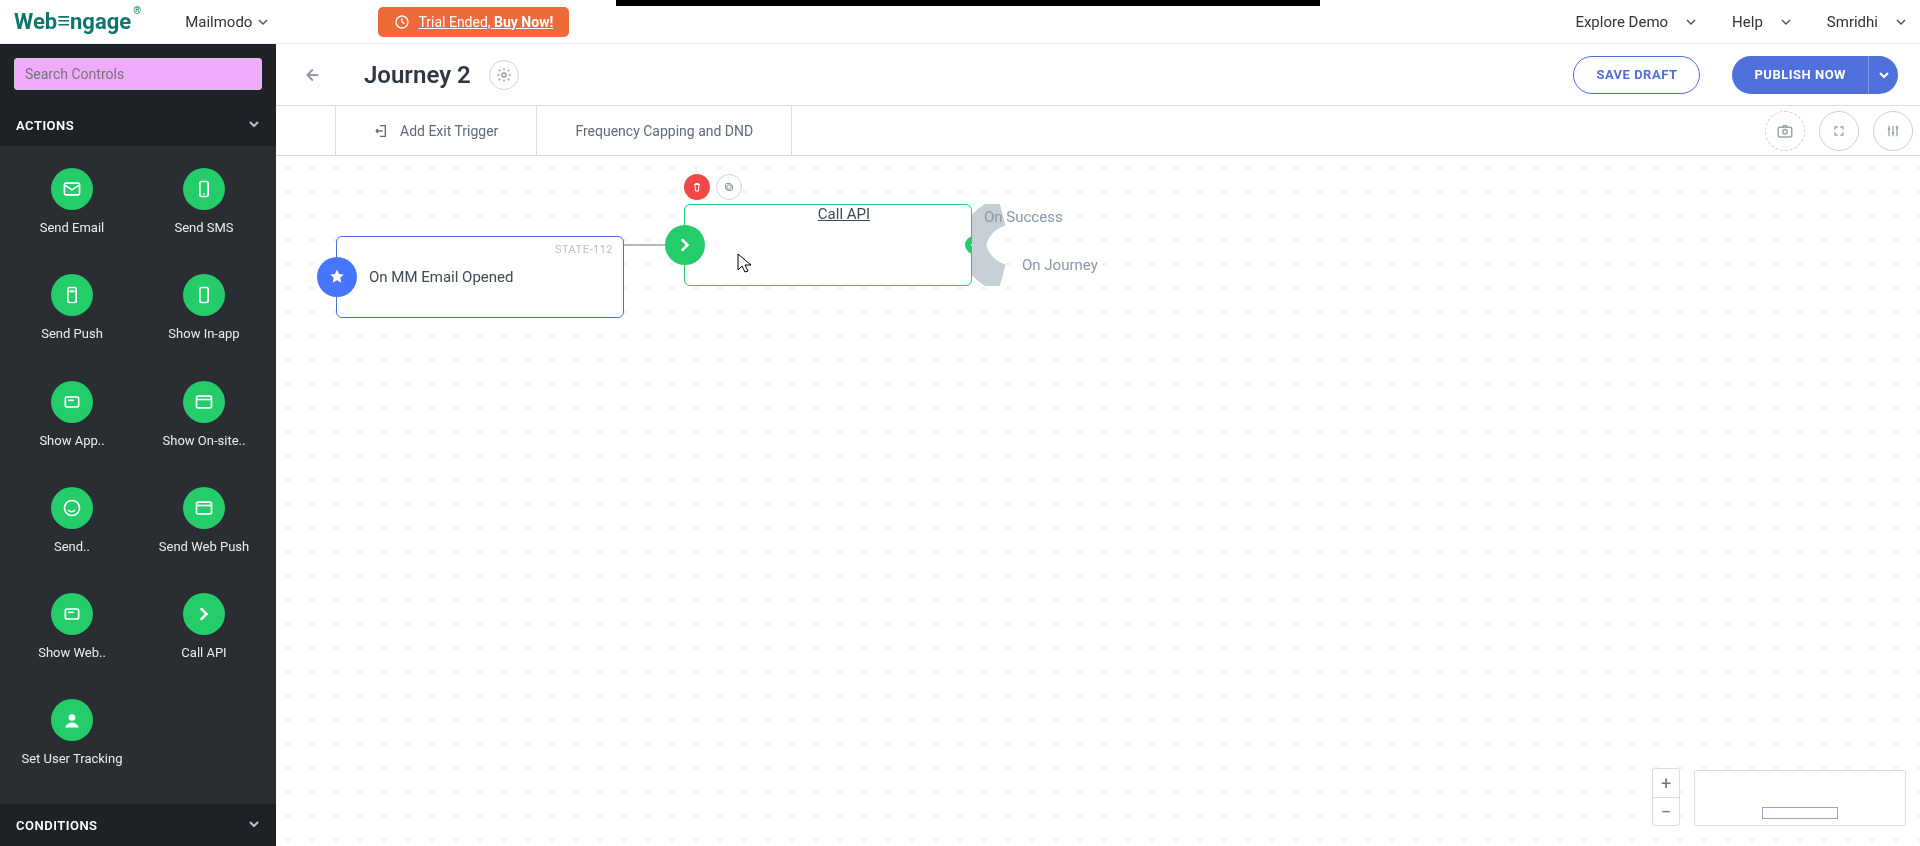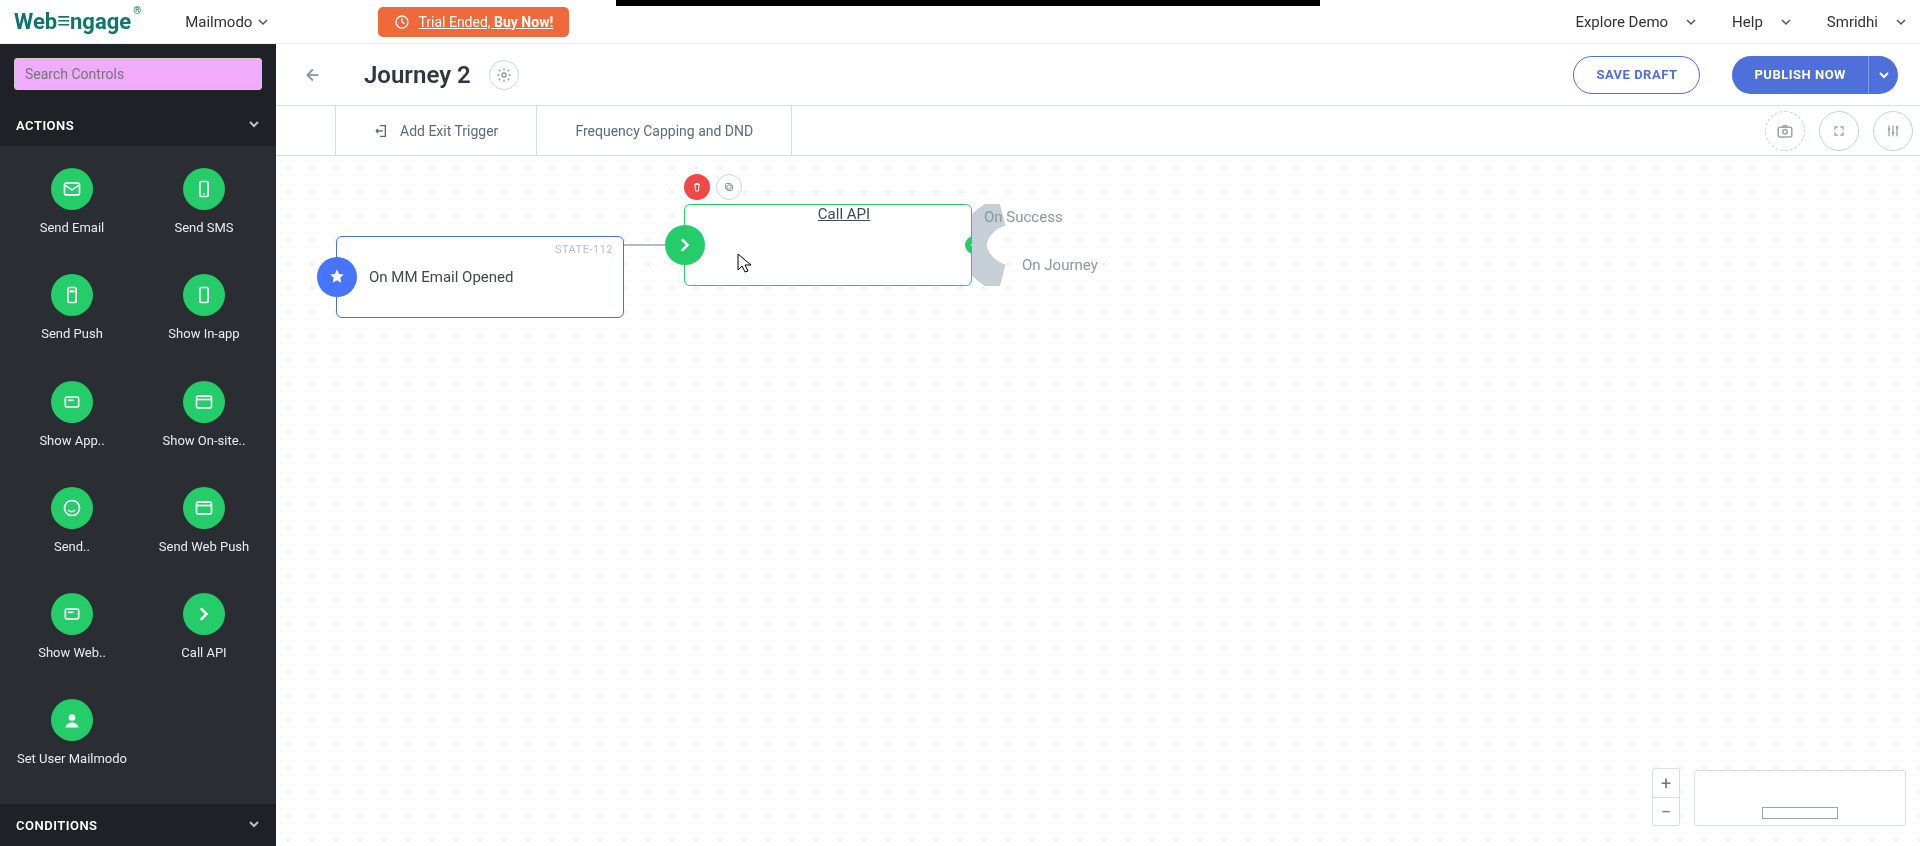--- a/index.html
+++ b/index.html
@@ -262,21 +262,21 @@
           </div>
         <div class="a-label">Call API</div>
       </div>
       <div class="action">
         <div class="a-icon">
             <svg width="20" height="20" viewBox="0 0 24 24">
               <circle cx="12" cy="9" r="4" fill="#fff"></circle>
               <path d="M4 21c1-4 5-6 8-6s7 2 8 6" fill="#fff"></path>
             </svg>
           </div>
-        <div class="a-label">Set User Mailmodo</div>
+        <div class="a-label">Set User Tracking</div>
       </div>
       <div></div>
     </div>
 
     <div class="sec-head" style="margin-top:auto">
       <span>CONDITIONS</span>
       <span><svg viewBox="0 0 12 12" width="12" height="12">
             <path d="M2 4l4 4 4-4" fill="none" stroke="#b9c2cc" stroke-width="2"></path>
           </svg></span>
     </div>

